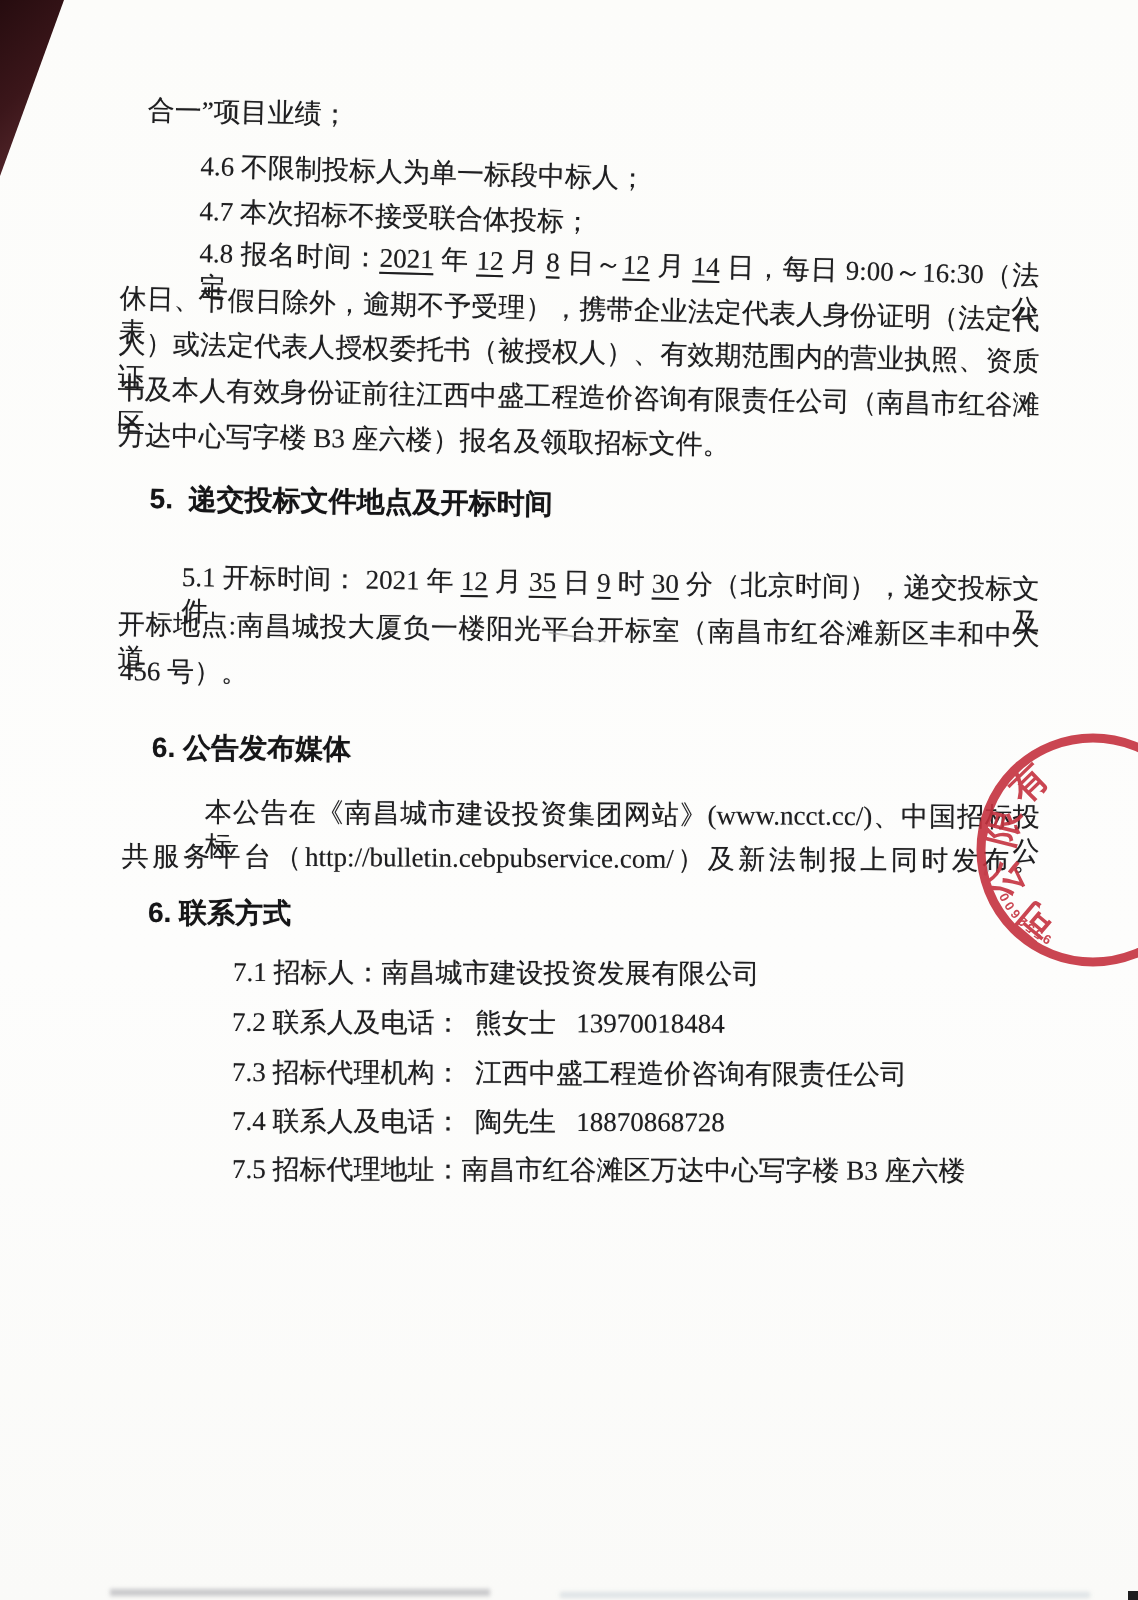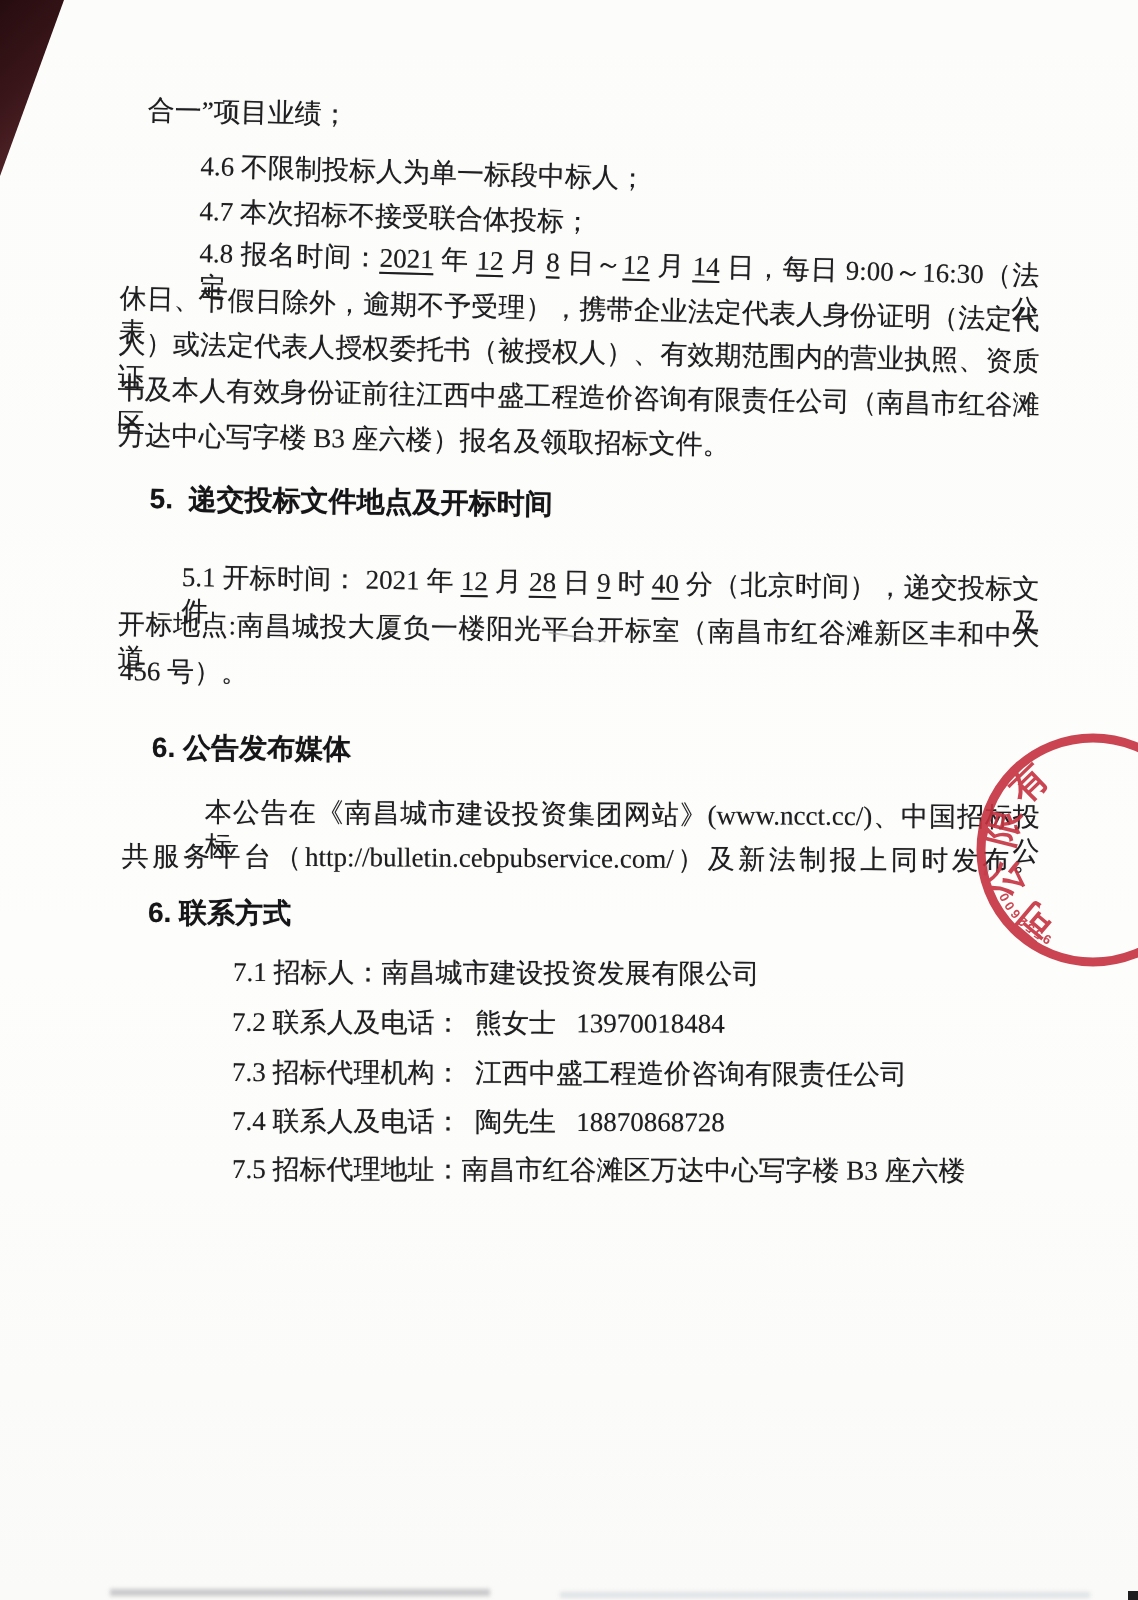--- a/index.html
+++ b/index.html
@@ -63,21 +63,21 @@
   <div class="line jline" style="left:120px;top:282px;width:920px;transform:rotate(1.35deg)">休日、节假日除外，逾期不予受理），携带企业法定代表人身份证明（法定代表</div>
 
   <div class="line jline" style="left:119px;top:327px;width:921px;transform:rotate(1.15deg)">人）或法定代表人授权委托书（被授权人）、有效期范围内的营业执照、资质证</div>
 
   <div class="line jline" style="left:118px;top:373px;width:922px;transform:rotate(1.0deg)">书及本人有效身份证前往江西中盛工程造价咨询有限责任公司（南昌市红谷滩区</div>
 
   <div class="line" style="left:118px;top:419px;transform:rotate(0.9deg)">万达中心写字楼 B3 座六楼）报名及领取招标文件。</div>
 
   <div class="line heading" style="left:150px;top:481px;transform:rotate(0.8deg)">5.  递交投标文件地点及开标时间</div>
 
-  <div class="line jline" style="left:182px;top:561px;width:858px;transform:rotate(0.8deg)"><span>5.1 开标时间： 2021 年 </span><span class="u">12</span><span> 月 </span><span class="u">28</span><span> 日 </span><span class="u">9</span><span> 时 </span><span class="u">40</span><span> 分（北京时间），递交投标文件及</span></div>
+  <div class="line jline" style="left:182px;top:561px;width:858px;transform:rotate(0.8deg)"><span>5.1 开标时间： 2021 年 </span><span class="u">12</span><span> 月 </span><span class="u">35</span><span> 日 </span><span class="u">9</span><span> 时 </span><span class="u">30</span><span> 分（北京时间），递交投标文件及</span></div>
 
   <div class="line jline" style="left:118px;top:608px;width:922px;transform:rotate(0.7deg)">开标地点:南昌城投大厦负一楼阳光平台开标室（南昌市红谷滩新区丰和中大道</div>
 
   <div class="line" style="left:120px;top:655px;transform:rotate(0.6deg)">456 号）。</div>
 
   <div class="stray" style="left:548px;top:636px;width:58px;height:2px;transform:rotate(9deg)"></div>
   <div class="stray" style="left:985px;top:864px;width:4px;height:12px;transform:rotate(22deg)"></div>
 
   <div class="line heading" style="left:152px;top:730px;transform:rotate(0.4deg)">6. 公告发布媒体</div>
 

